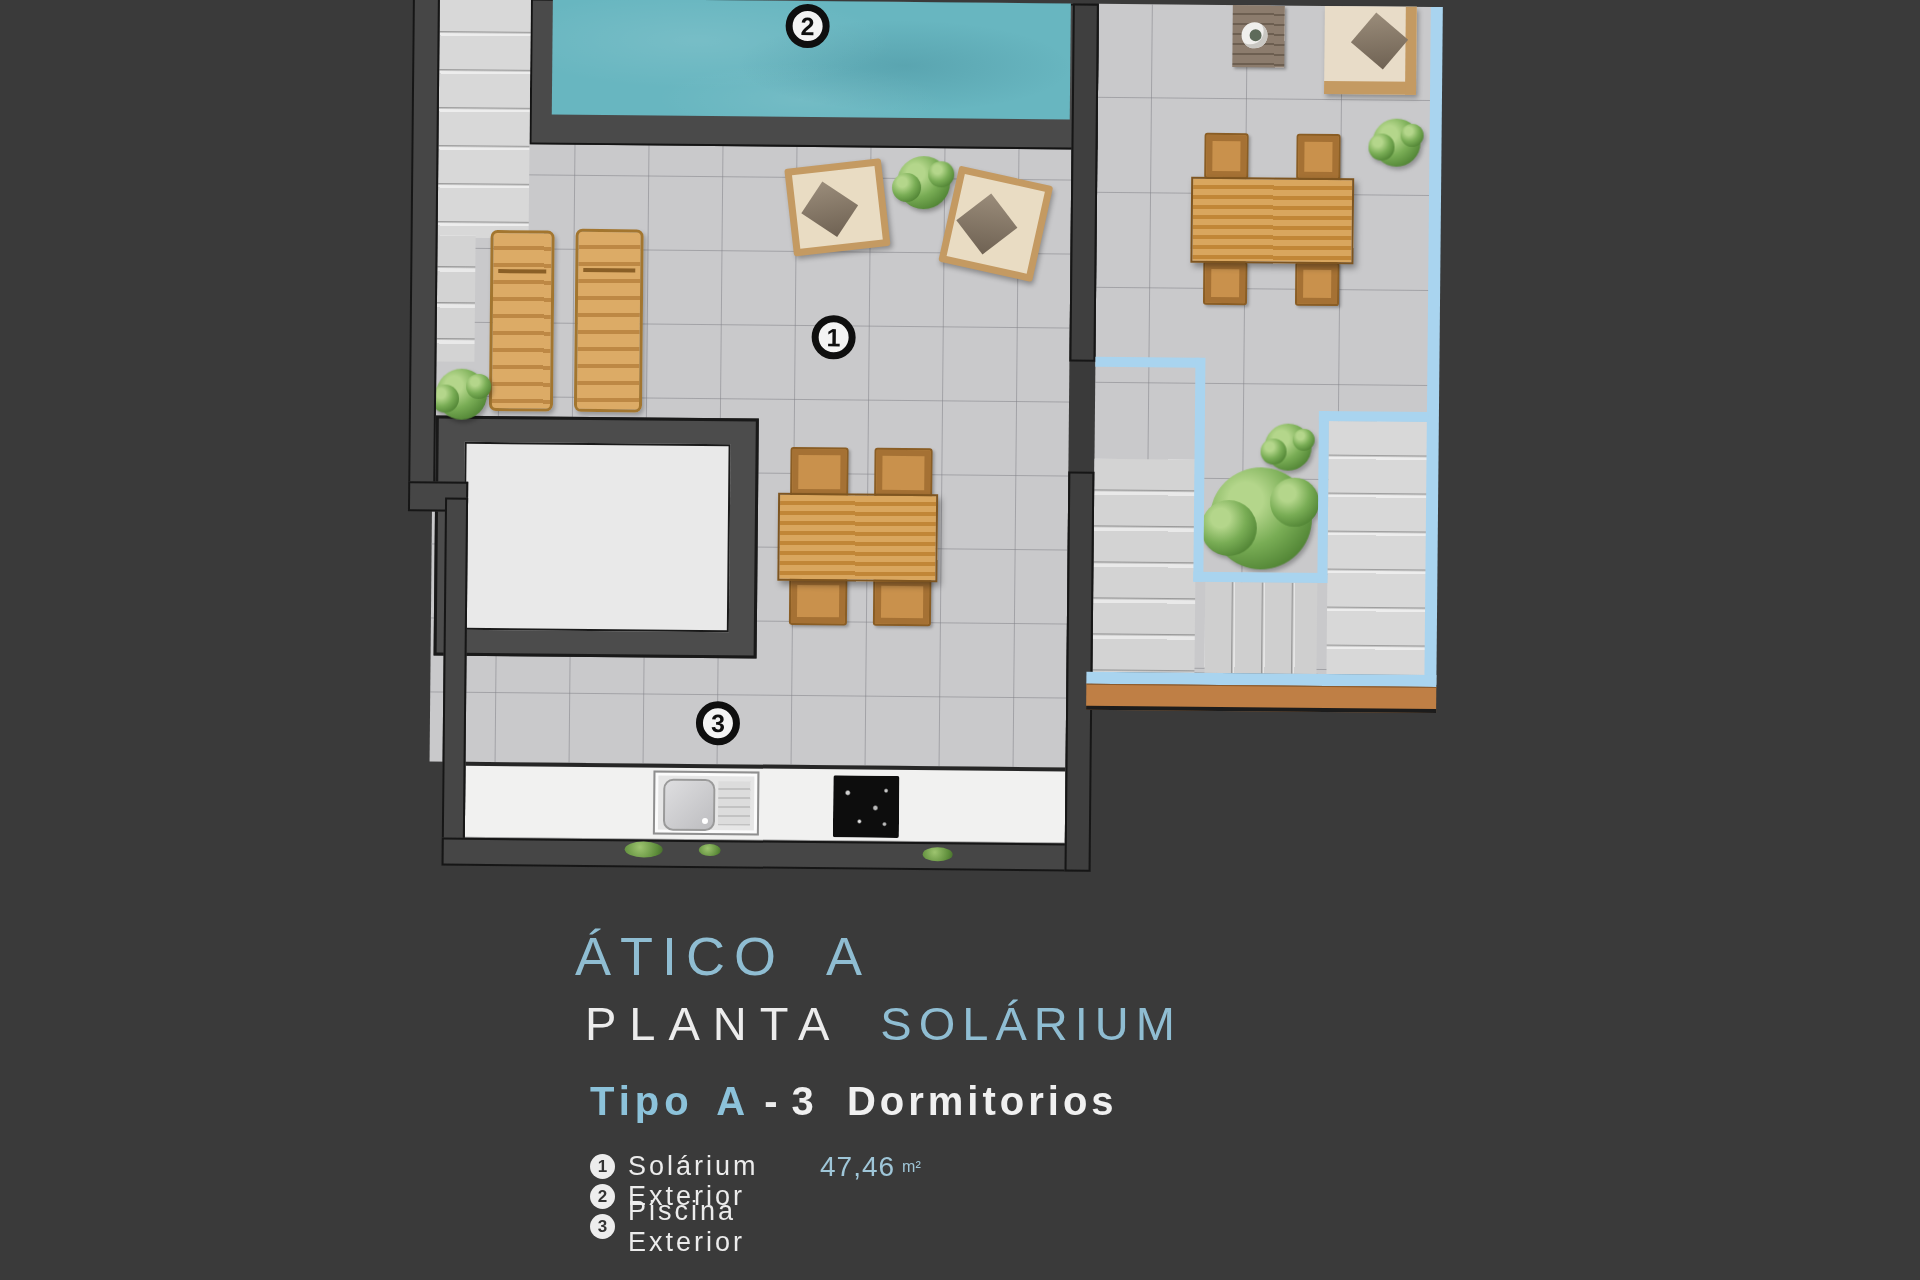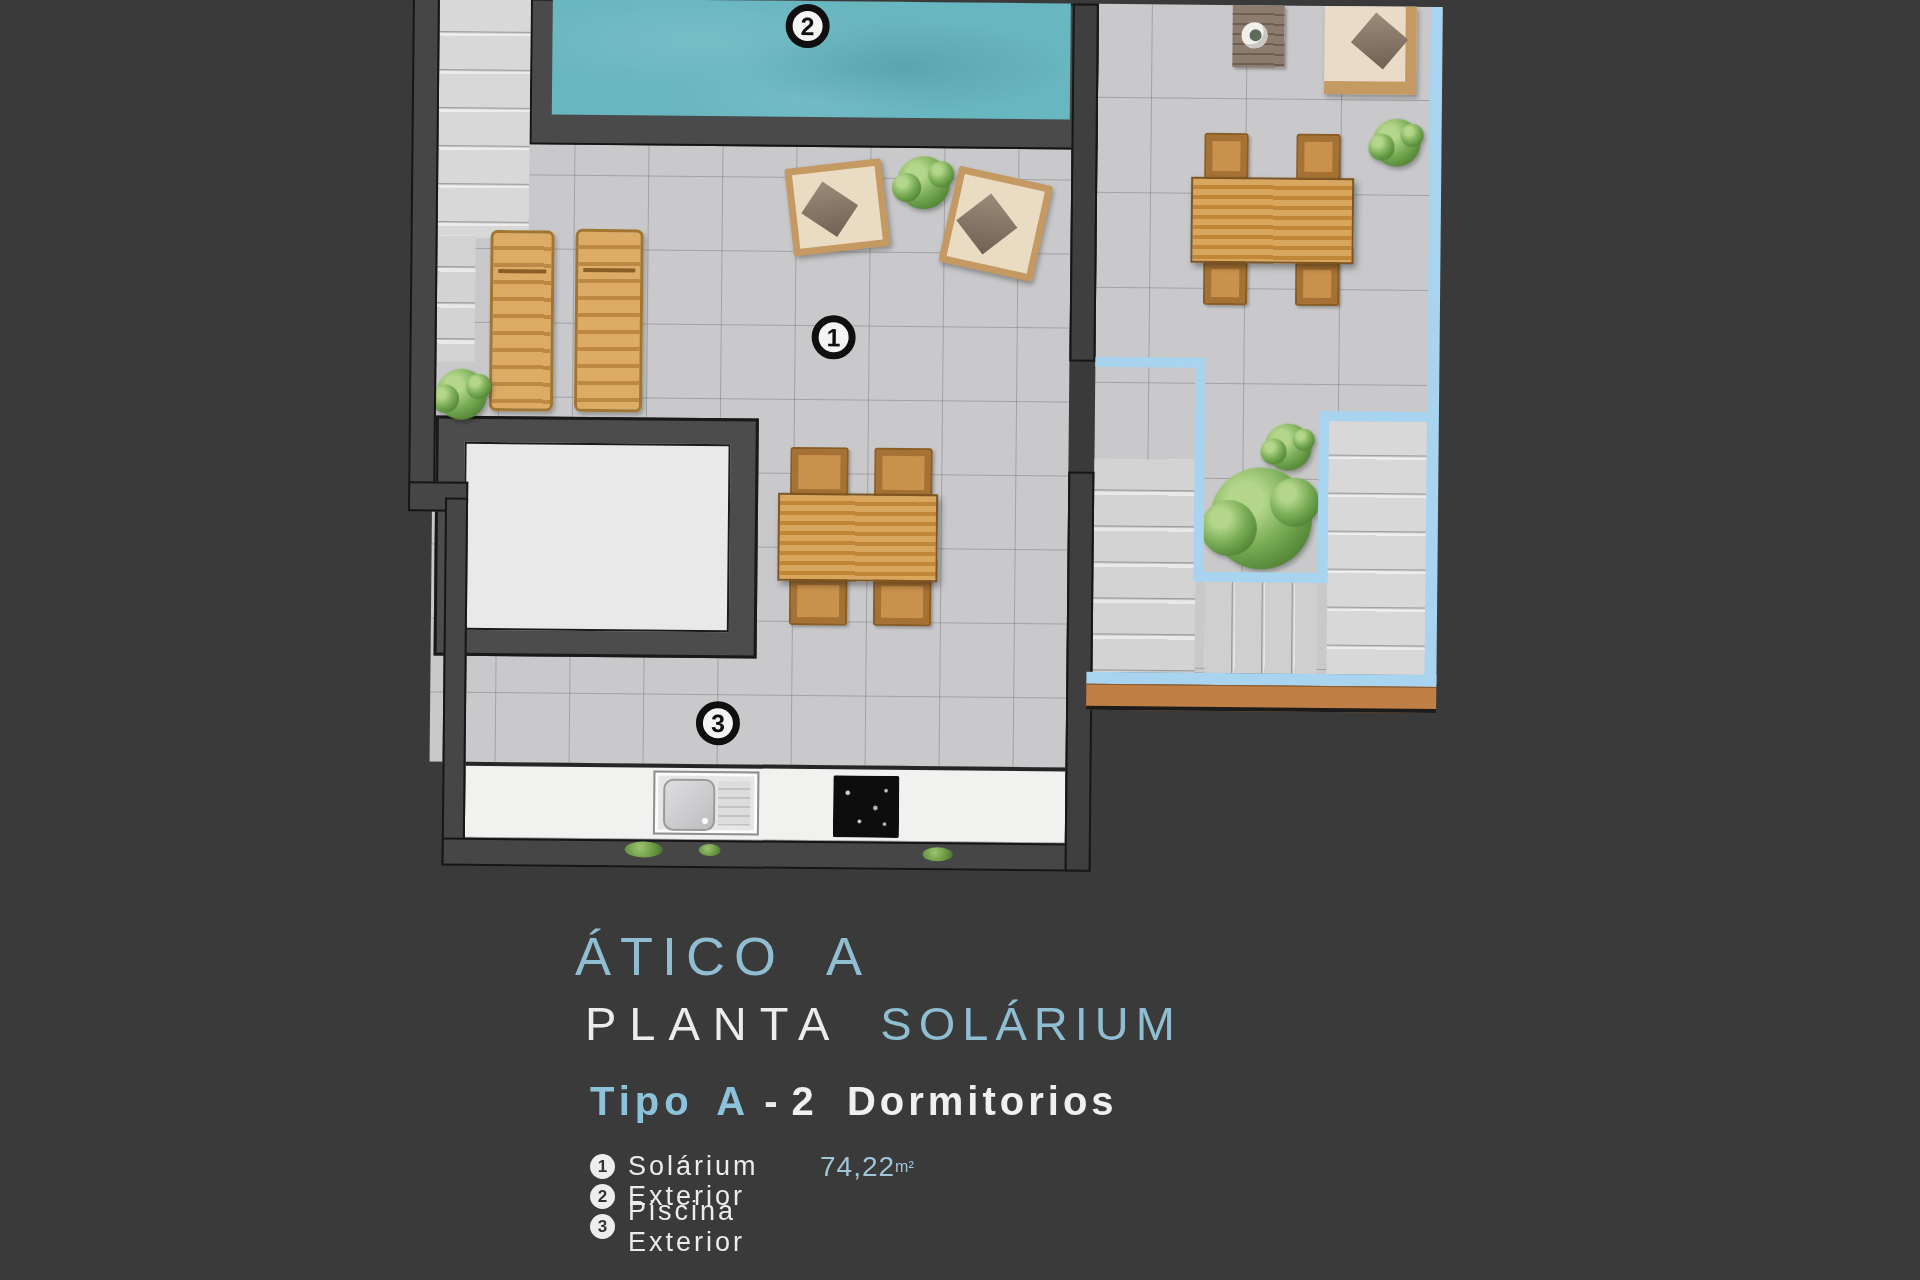--- a/index.html
+++ b/index.html
@@ -84,21 +84,21 @@
   .t3{display:flex;align-items:baseline;font-size:40px;font-weight:bold;z-index:7;}
   .t3 .b{color:#8cc2da;letter-spacing:5px;word-spacing:8px;}
   .t3 .d{color:#ececec;margin:0 14px;}
   .t3 .w{color:#f0f0f0;letter-spacing:4px;word-spacing:14px;}
   .legend{display:flex;flex-direction:column;gap:1px;z-index:7;}
   .lrow{display:flex;align-items:center;height:29px;}
   .lnum{width:25px;height:25px;border-radius:50%;background:#ededed;color:#333;font-size:17px;font-weight:bold;
     display:flex;align-items:center;justify-content:center;margin-right:13px;flex:0 0 auto;}
   .llabel{font-size:27px;color:#ececec;letter-spacing:3px;width:192px;}
   .larea{font-size:28px;color:#9fc6d8;letter-spacing:1px;}
-  .lunit{font-size:16px;color:#9fc6d8;}
+  .lunit{font-size:16px;color:#9fc6d8;margin-left:7px;}
 </style>
 </head>
 <body>
 
 <div id="canvas">
   <div id="plan">
 
     <div class="abs tiles tiles-l" style="left:434px;top:0;width:636px;height:764px;"></div>
     <div class="abs tiles tiles-r" style="left:1096px;top:0;width:334px;height:668px;"></div>
 
@@ -185,28 +185,28 @@
   </div>
 
   <div class="abs t2" style="left:585px;top:996px;">
     <span class="w">PLANTA</span>
     <span class="b">SOLÁRIUM</span>
   </div>
   <div class="abs t1" style="left:575px;top:925px;">ÁTICO A</div>
   <div class="abs t3" style="left:590px;top:1079px;">
     <span class="b">Tipo A</span>
     <span class="d">-</span>
-    <span class="w">2 Dormitorios</span>
+    <span class="w">3 Dormitorios</span>
   </div>
 
   <div class="abs legend" style="left:590px;top:1152px;">
     <div class="lrow">
       <span class="lnum">1</span>
       <span class="llabel">Solárium</span>
-      <span class="larea">74,22</span>
+      <span class="larea">47,46</span>
       <span class="lunit">m²</span>
     </div>
     <div class="lrow">
       <span class="lnum">2</span>
       <span class="llabel">Exterior</span>
       <span class="larea"></span>
       <span class="lunit"></span>
     </div>
     <div class="lrow">
       <span class="lnum">3</span>

